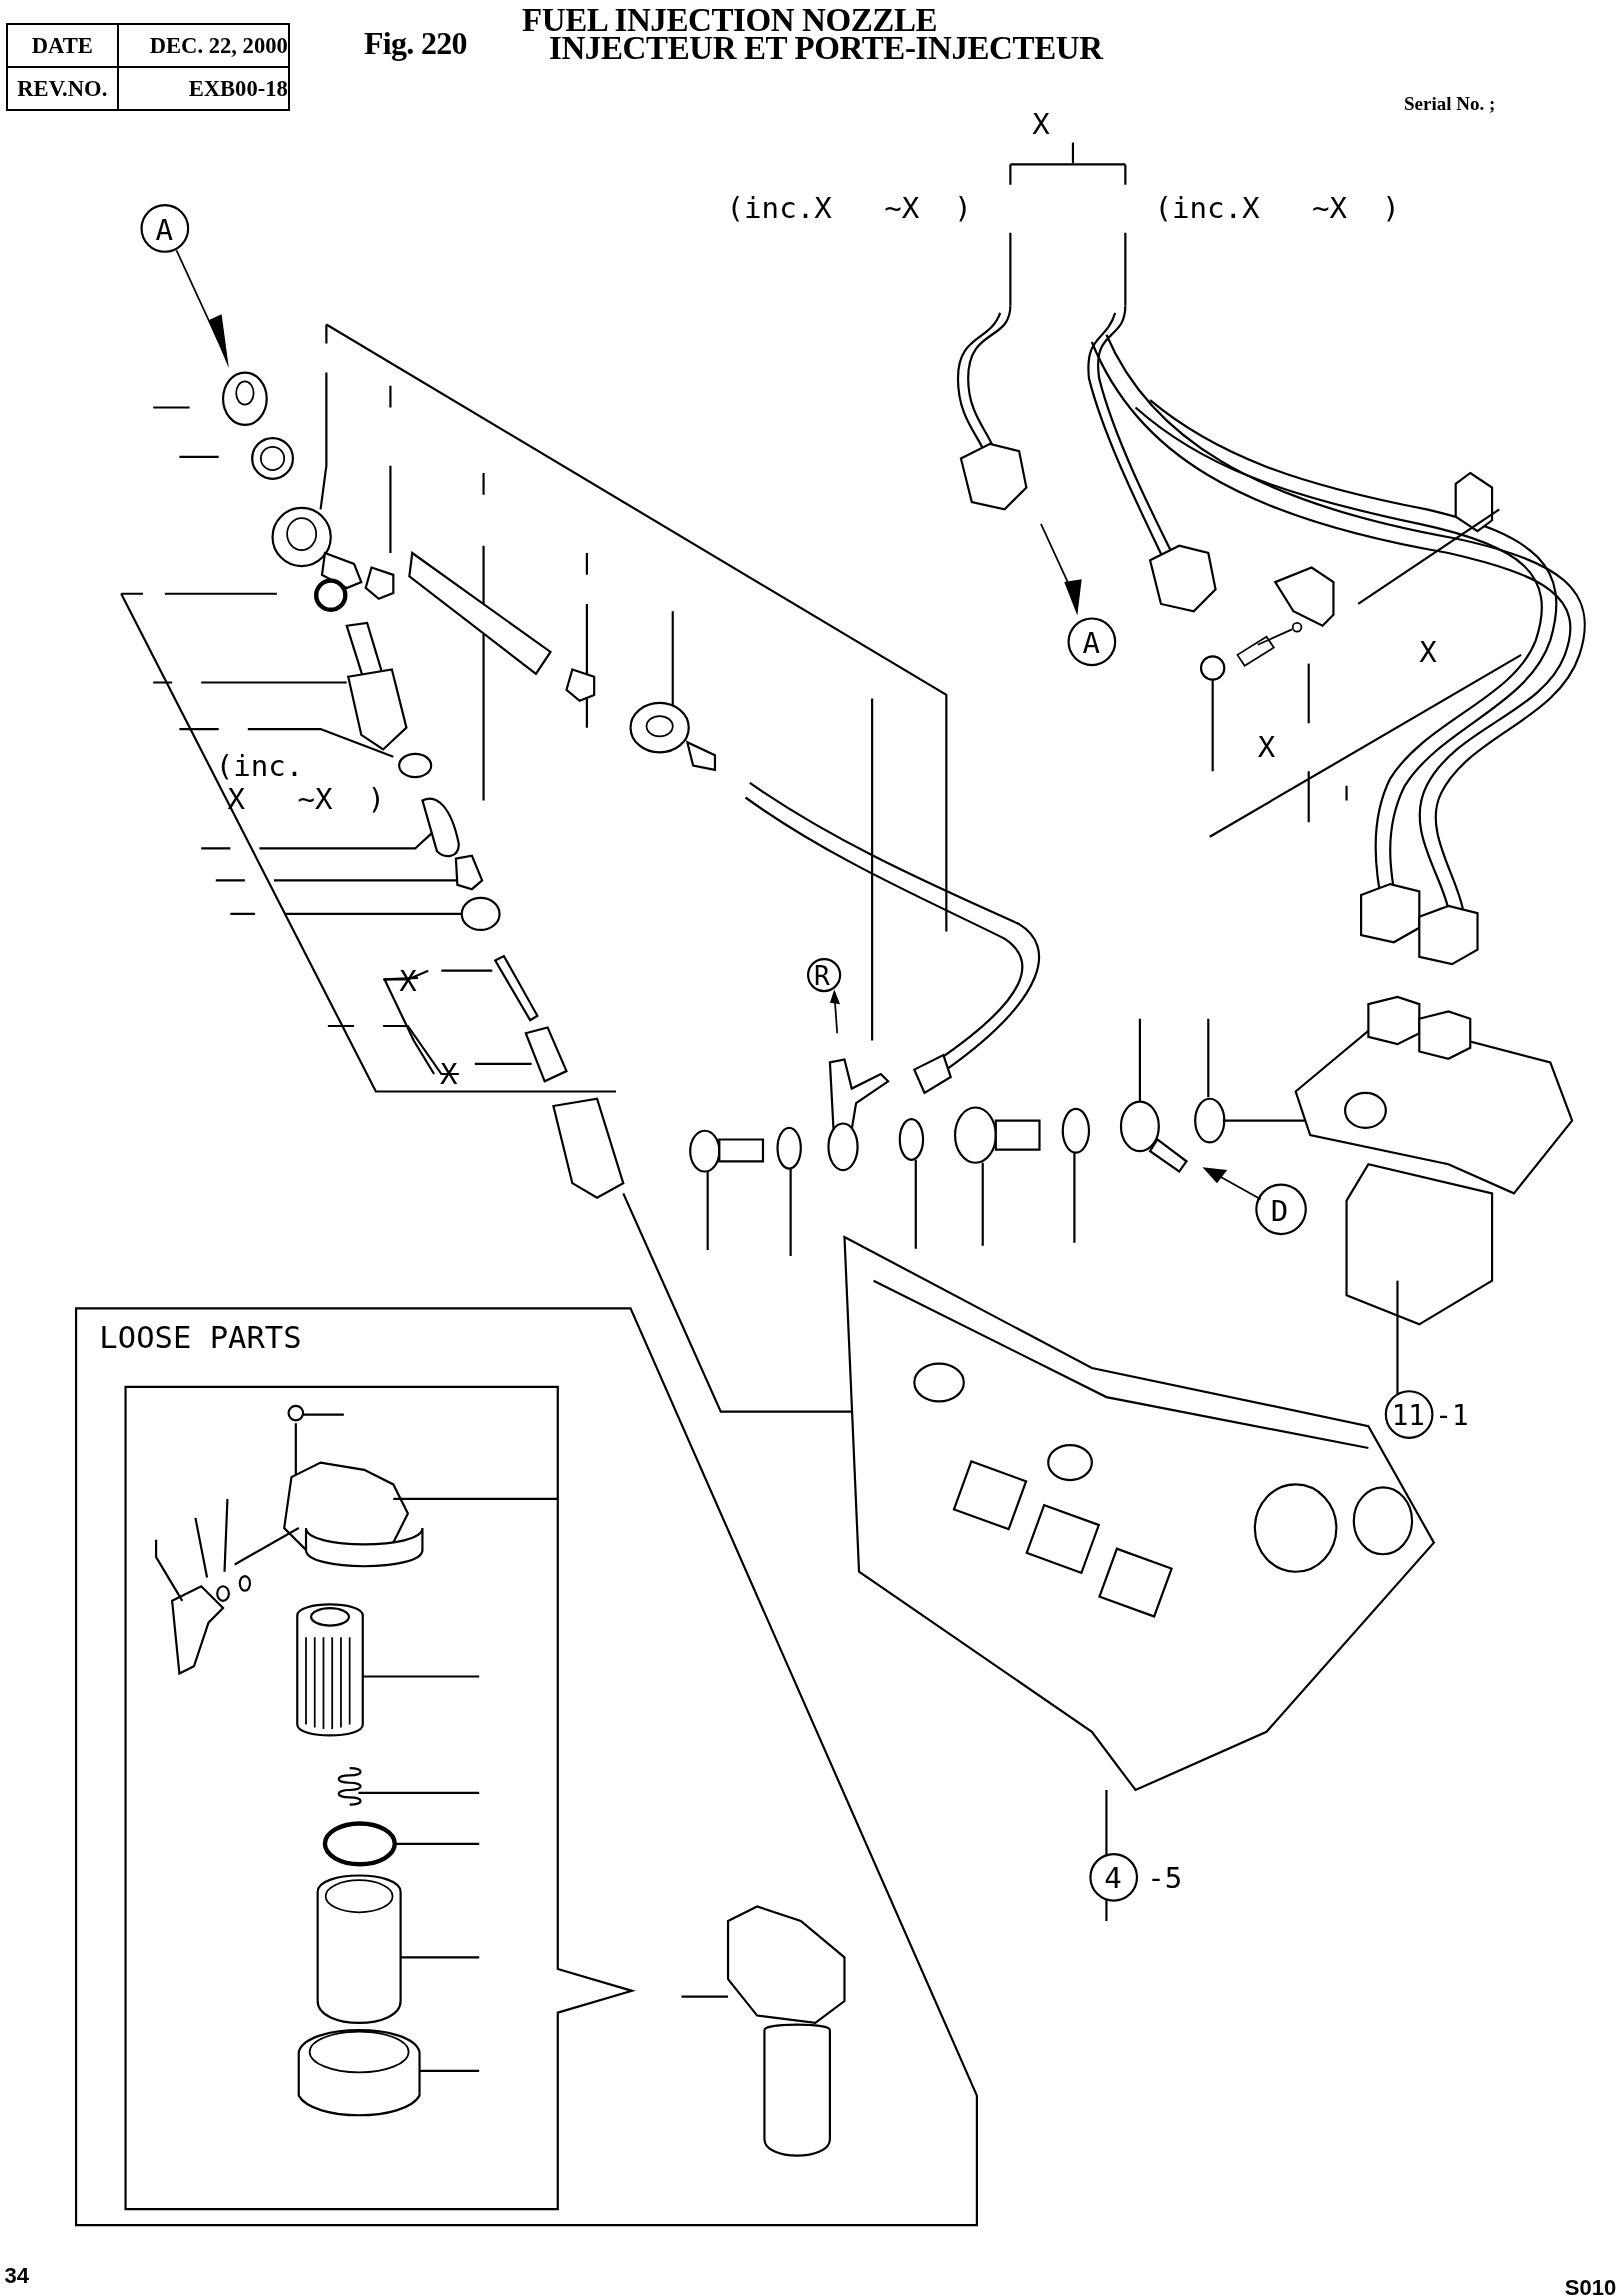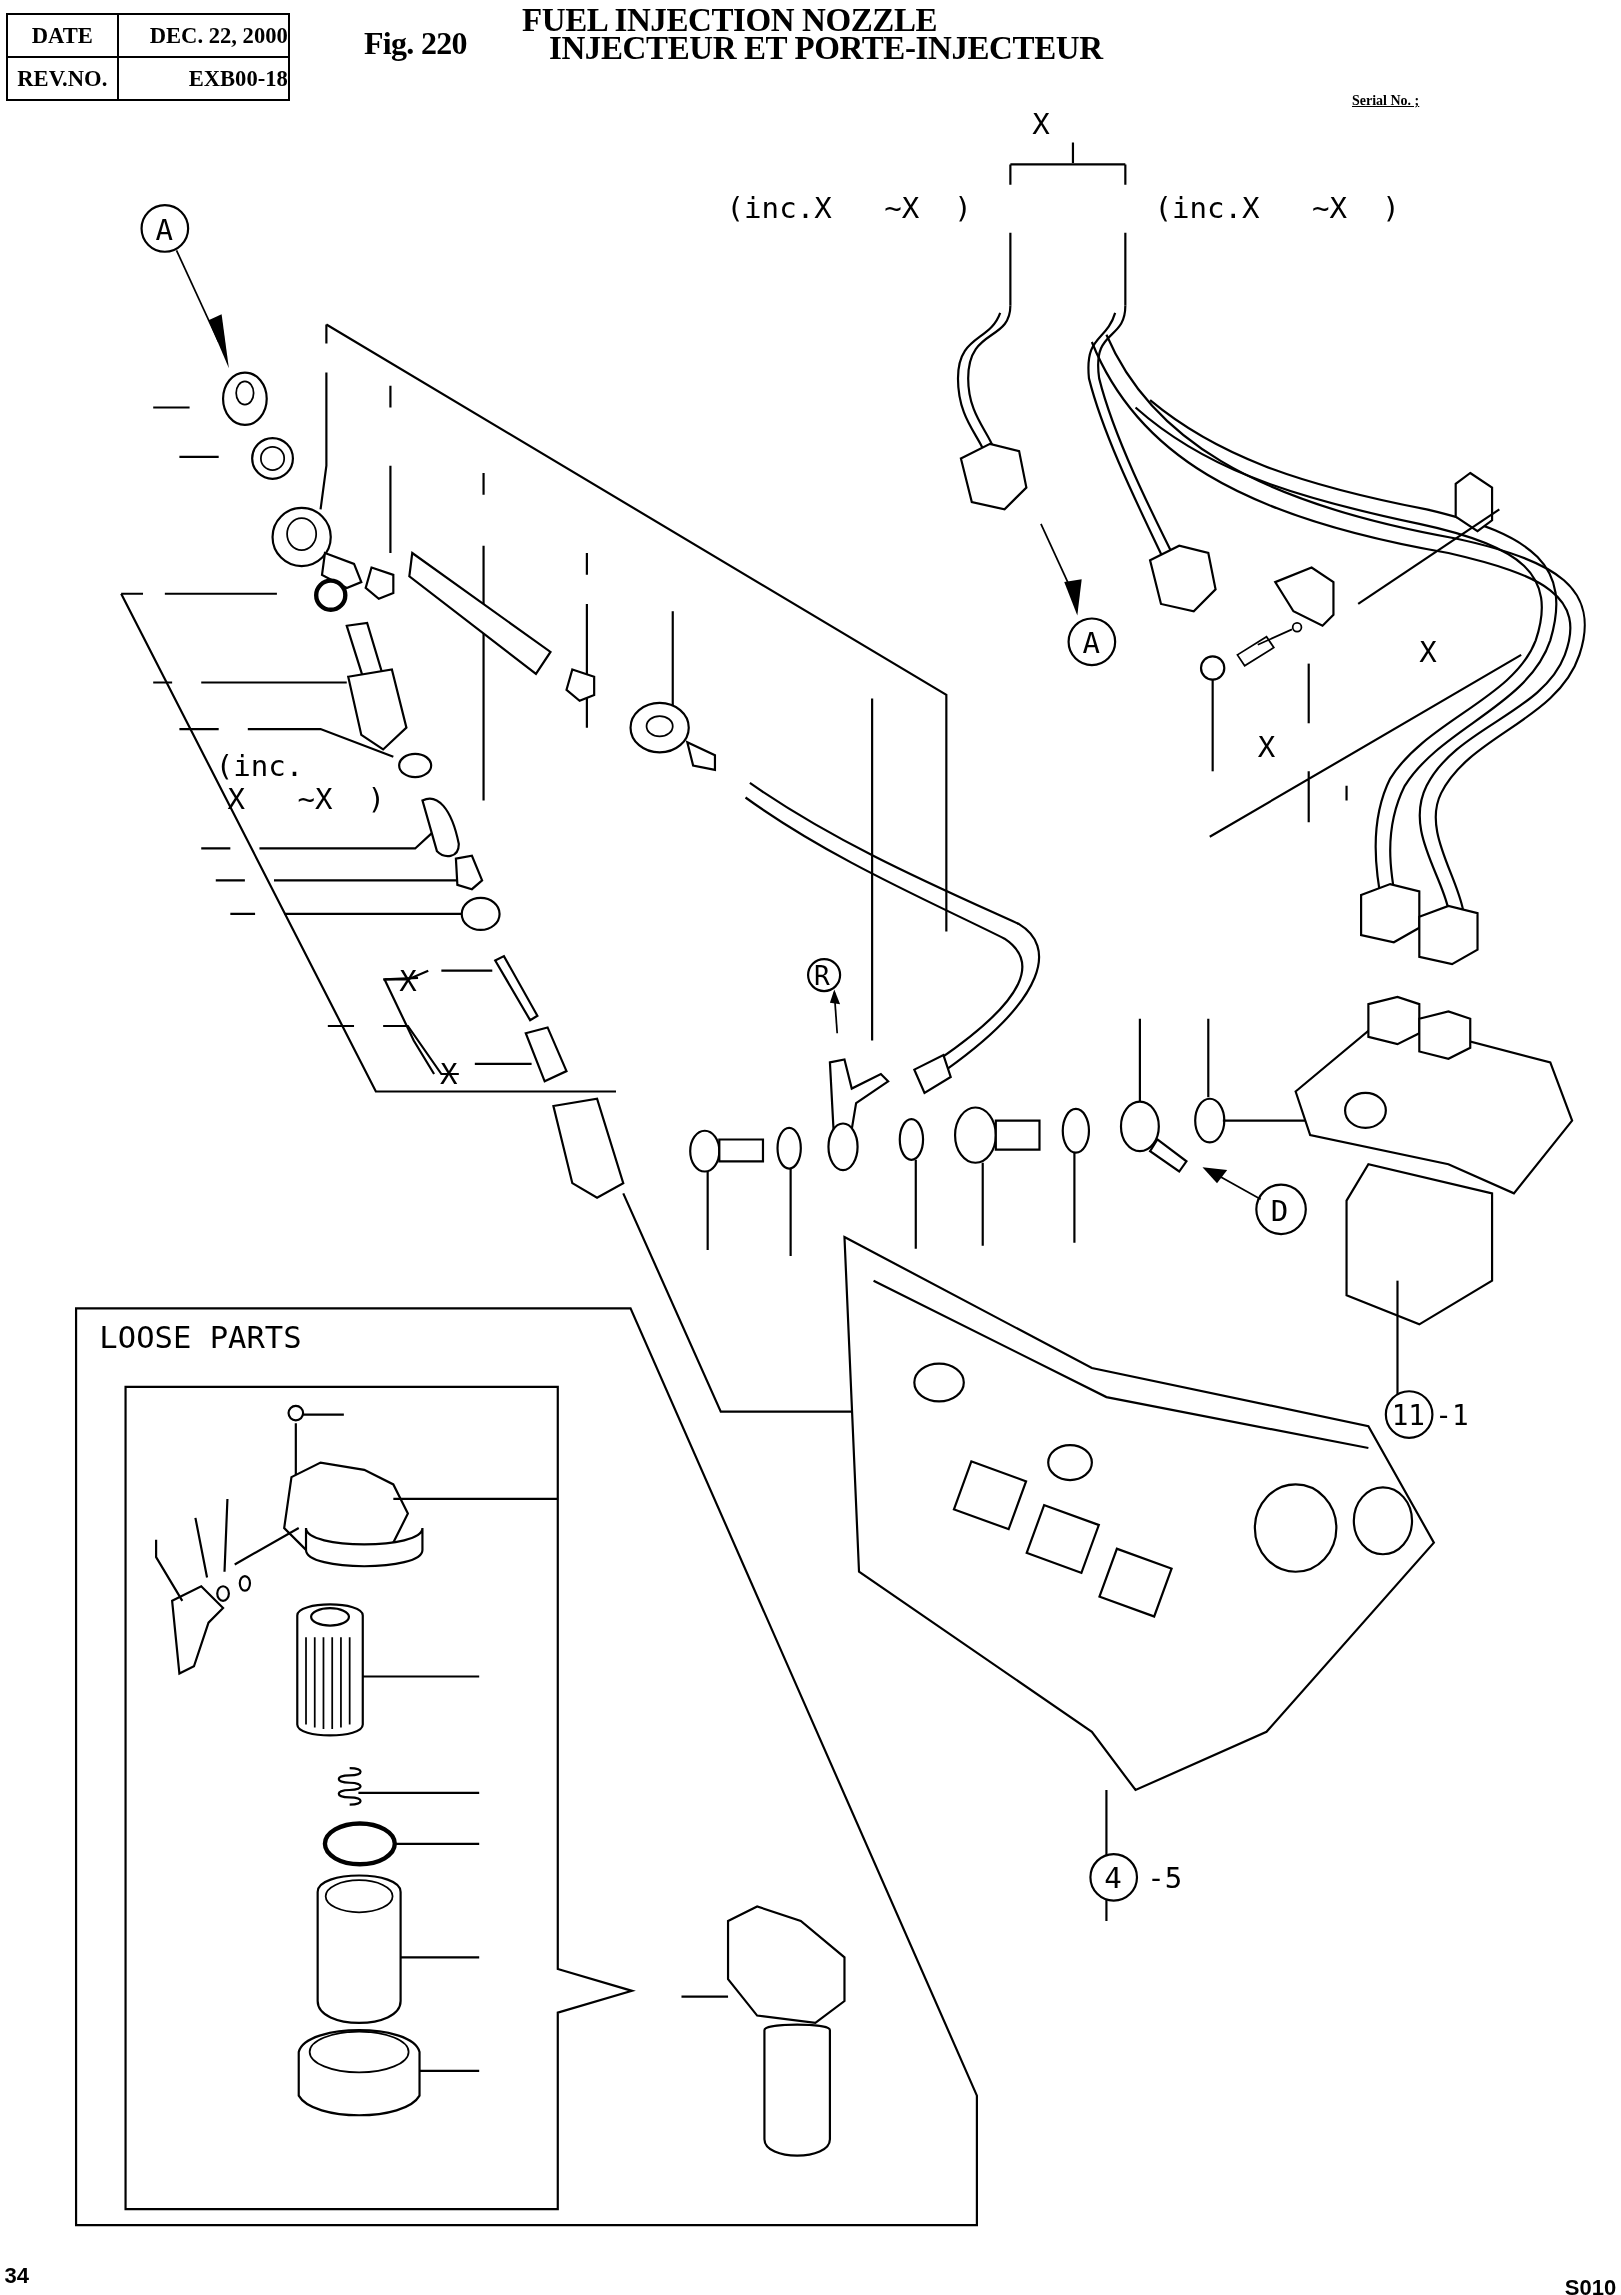--- a/index.html
+++ b/index.html
@@ -1,24 +1,24 @@
 <!DOCTYPE html>
 <html style="font-size:11.6px"><head>
 <meta charset="utf-8">
 <style>
   html, body { margin: 0; padding: 0; background: #ffffff; }
   body { width: 1622px; height: 2295px; position: relative; overflow: hidden; font-family: "Liberation Serif", serif; color: #000; }
-  .header-table { position: absolute; left: 5.8px; top: 13px; border-collapse: collapse; border: 2.9px solid #000; }
+  .header-table { position: absolute; left: 5.8px; top: 23px; border-collapse: collapse; border: 2.9px solid #000; }
   .header-table td { border: 2.2px solid #000; font-family: "Liberation Serif", serif; font-weight: bold; font-size: 22.6px; text-align: center; padding: 0; height: 41px; }
   .header-table td.k { width: 109px; }
   .header-table td.v { width: 169px; text-align: right; }
   .fig-label { position: absolute; left: 364px; top: 25px; font-weight: bold; font-size: 32px; letter-spacing: -0.7px; }
   .title-1 { position: absolute; left: 522px; top: 1.5px; font-weight: bold; font-size: 33px; letter-spacing: -0.4px; }
   .title-2 { position: absolute; left: 549px; top: 30px; font-weight: bold; font-size: 33px; letter-spacing: -0.4px; }
-  .serial { position: absolute; left: 1352px; top: 93px; font-weight: bold; font-size: 14px; text-decoration: underline; }
+  .serial { position: absolute; left: 1404px; top: 93px; font-weight: bold; font-size: 19px; }
   .page-num { position: absolute; left: 4.4px; top: 2263px; font-family: "Liberation Sans", sans-serif; font-weight: bold; font-size: 22px; text-align: center; }
   .page-code { position: absolute; right: 5.8px; top: 2263px; font-family: "Liberation Sans", sans-serif; font-weight: bold; font-size: 22px; margin-top: 12px; }
   svg.drawing { position: absolute; left: 0; top: 0; }
   svg text { font-family: "DejaVu Sans Mono", monospace; fill: #000; }
   .ln { stroke: #000; stroke-width: 3; fill: none; }
   .thin { stroke: #000; stroke-width: 2.4; fill: none; }
   .part { stroke: #000; stroke-width: 3; fill: #fff; }
   .heavy { stroke: #000; stroke-width: 6; fill: none; }
 </style>
 </head>

